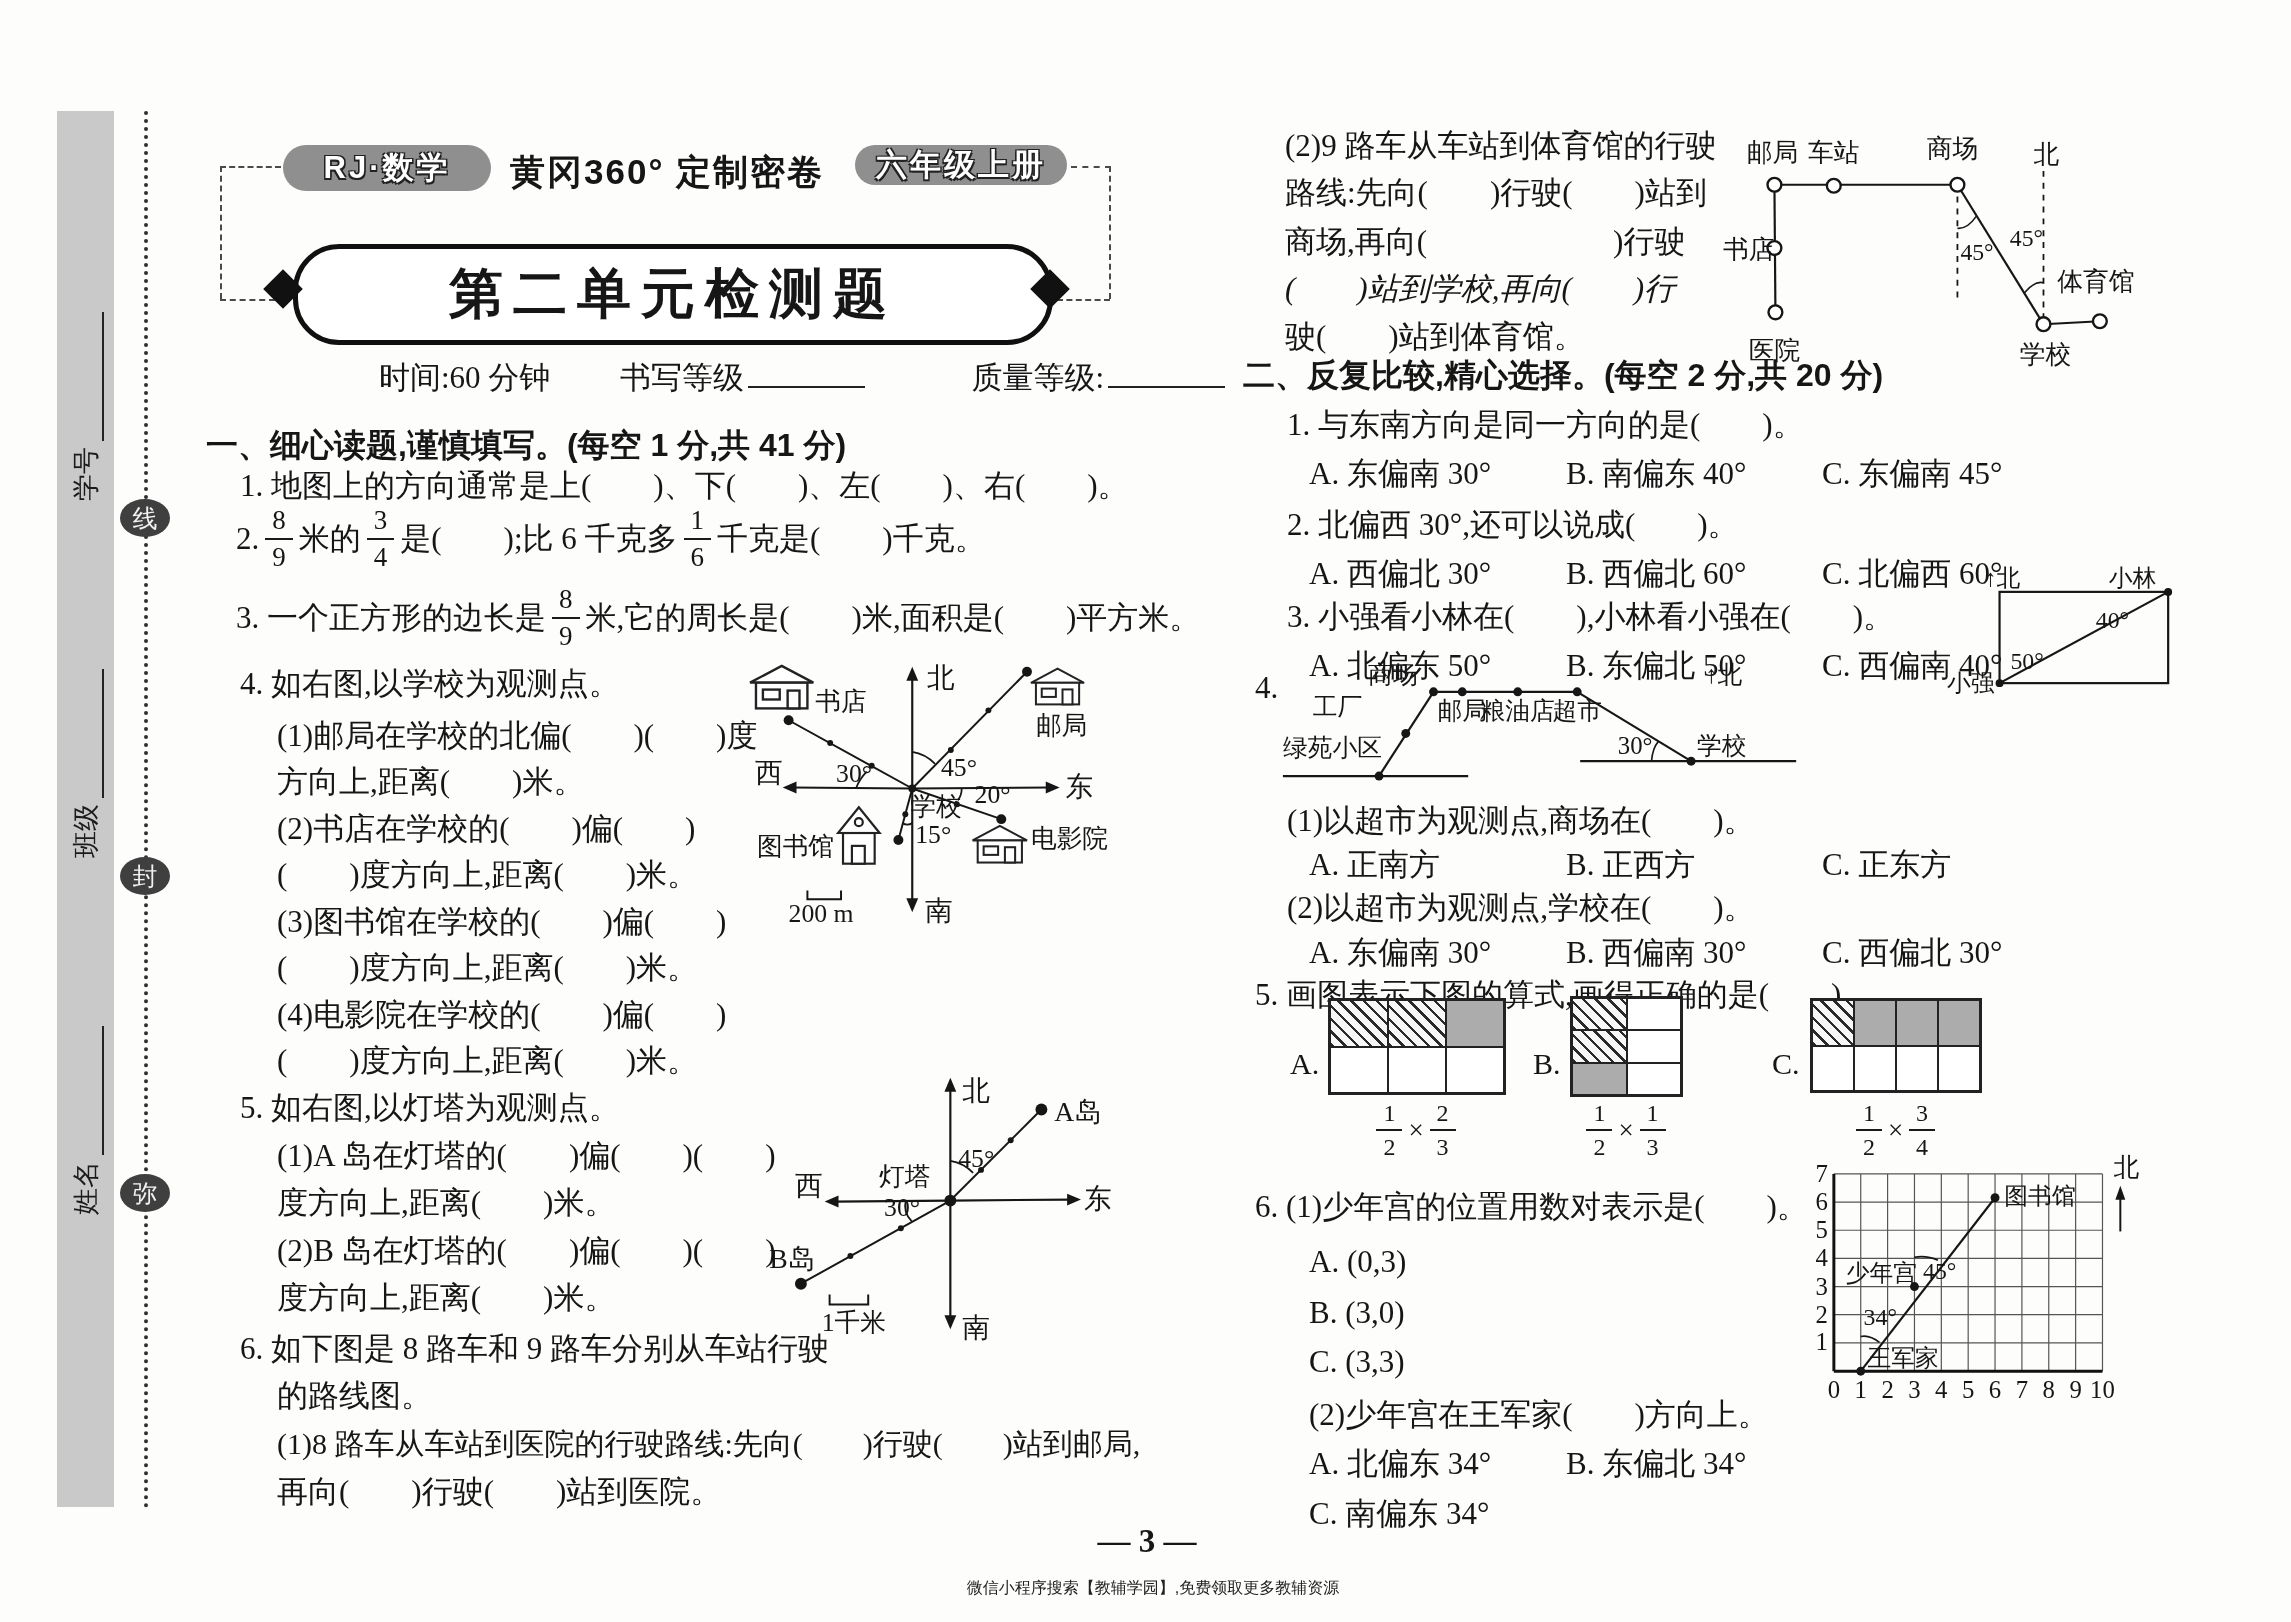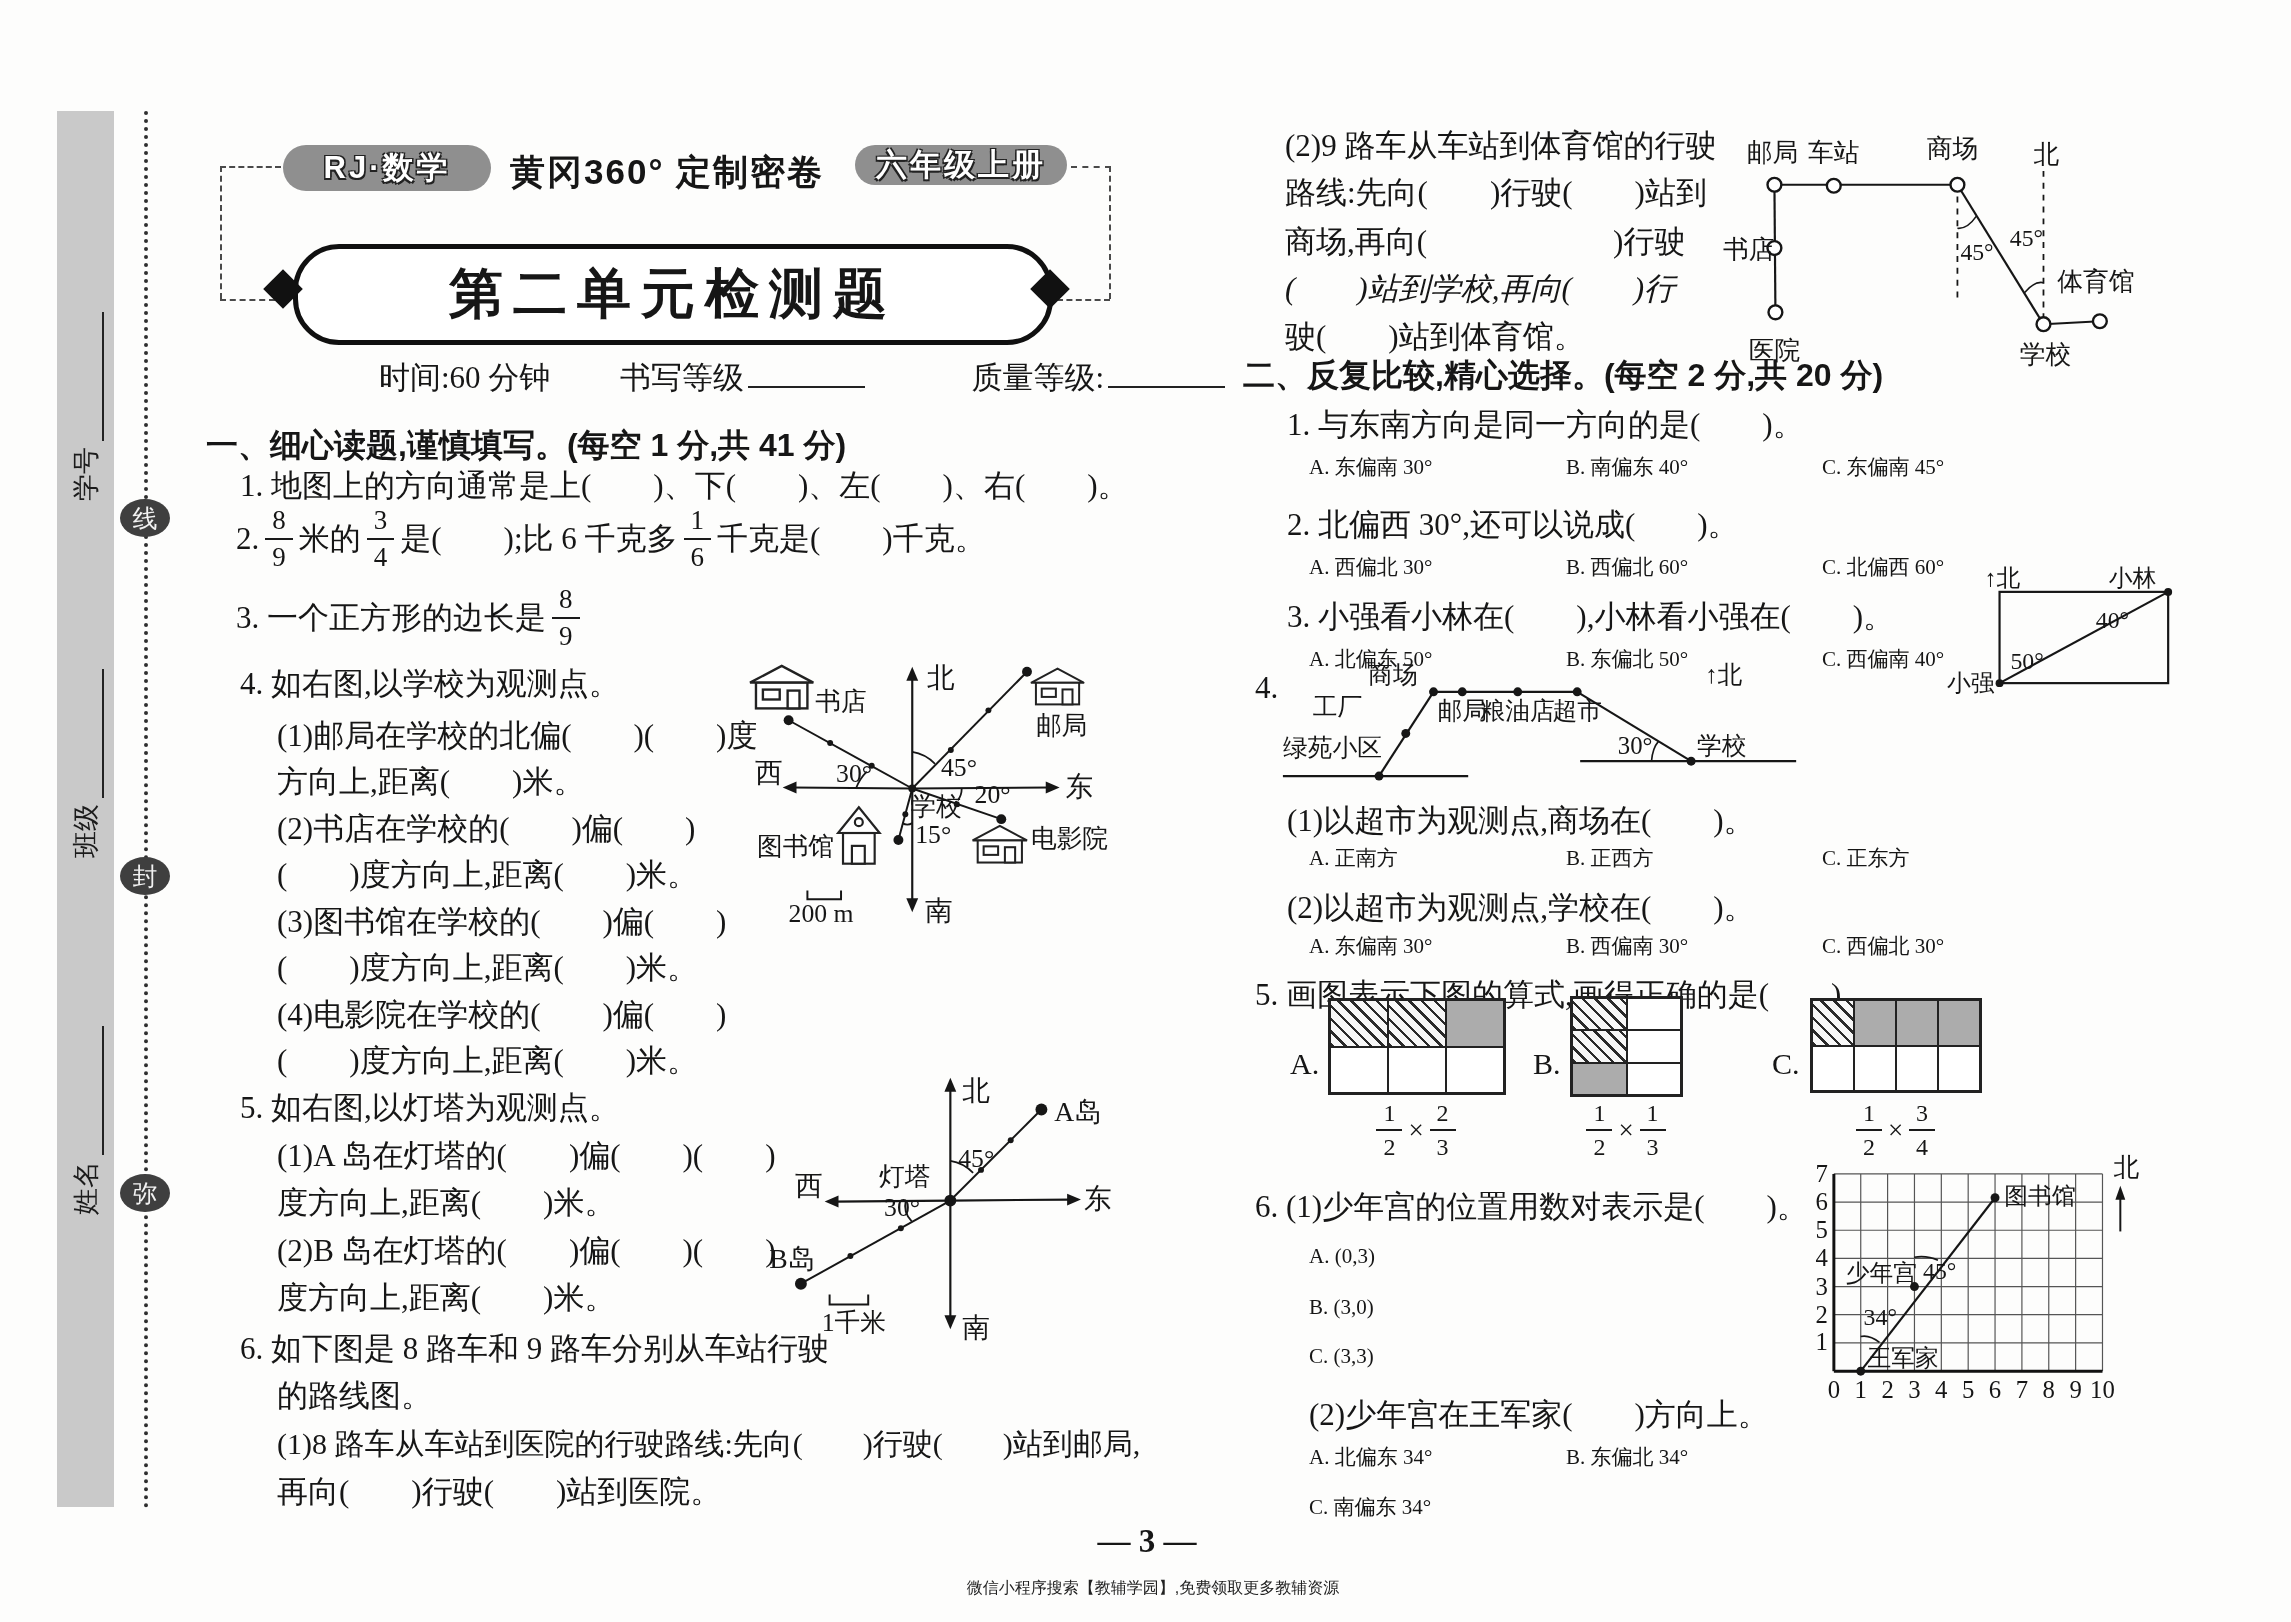--- a/index.html
+++ b/index.html
@@ -1,21 +1,21 @@
 <!DOCTYPE html>
 <html><head>
 <meta charset="utf-8">
 <style>
   html,body{margin:0;padding:0;}
   body{width:2292px;height:1623px;position:relative;background:#fdfdfc;color:#161616;
        font-family:"Liberation Serif","DejaVu Serif",serif;overflow:hidden;}
   .ln{position:absolute;white-space:nowrap;font-size:31px;line-height:1.25;}
   .hd{position:absolute;white-space:nowrap;font-size:32px;font-weight:700;
       font-family:"Liberation Sans","DejaVu Sans",sans-serif;}
-  .opt{position:absolute;white-space:nowrap;font-size:21px;}
+  .opt{position:absolute;white-space:nowrap;font-size:31px;}
   .row{position:absolute;display:flex;align-items:center;white-space:nowrap;font-size:31px;}
   .frac{display:inline-flex;flex-direction:column;align-items:center;vertical-align:middle;
         margin:0 6px;line-height:1;font-size:27px;}
   .frac .fn{padding:0 7px 4px;border-bottom:2.5px solid #1a1a1a;}
   .frac .fd{padding-top:4px;}
   .blank{display:inline-block;width:117px;border-bottom:2.5px solid #222;height:28px;margin:0 4px;}
   .pill{position:absolute;background:#8f8f8f;border-radius:24px;color:#fff;display:flex;
         align-items:center;justify-content:center;font-size:31px;font-weight:700;letter-spacing:3px;
         font-family:"Liberation Sans","DejaVu Sans",sans-serif;
         text-shadow:-1.5px -1.5px 0 #222,1.5px -1.5px 0 #222,-1.5px 1.5px 0 #222,1.5px 1.5px 0 #222;}
@@ -129,20 +129,21 @@
       </span>
     <span>千克是(　　)千克。</span>
   </div>
 
   <div class="row" style="left:236px;top:579px;height:77px;">
     <span>3. 一个正方形的边长是</span>
     <span class="frac">
         <span class="fn">8</span>
         <span class="fd">9</span>
       </span>
+    <span>米,它的周长是(　　)米,面积是(　　)平方米。</span>
   </div>
 
   <div class="ln" style="left:240px;top:665px;">4. 如右图,以学校为观测点。</div>
   <div class="ln" style="left:277px;top:717px;">(1)邮局在学校的北偏(　　)(　　)度</div>
   <div class="ln" style="left:277px;top:763px;">方向上,距离(　　)米。</div>
   <div class="ln" style="left:277px;top:810px;">(2)书店在学校的(　　)偏(　　)</div>
   <div class="ln" style="left:277px;top:856px;">(　　)度方向上,距离(　　)米。</div>
   <div class="ln" style="left:277px;top:903px;">(3)图书馆在学校的(　　)偏(　　)</div>
   <div class="ln" style="left:277px;top:949px;">(　　)度方向上,距离(　　)米。</div>
   <div class="ln" style="left:277px;top:996px;">(4)电影院在学校的(　　)偏(　　)</div>

